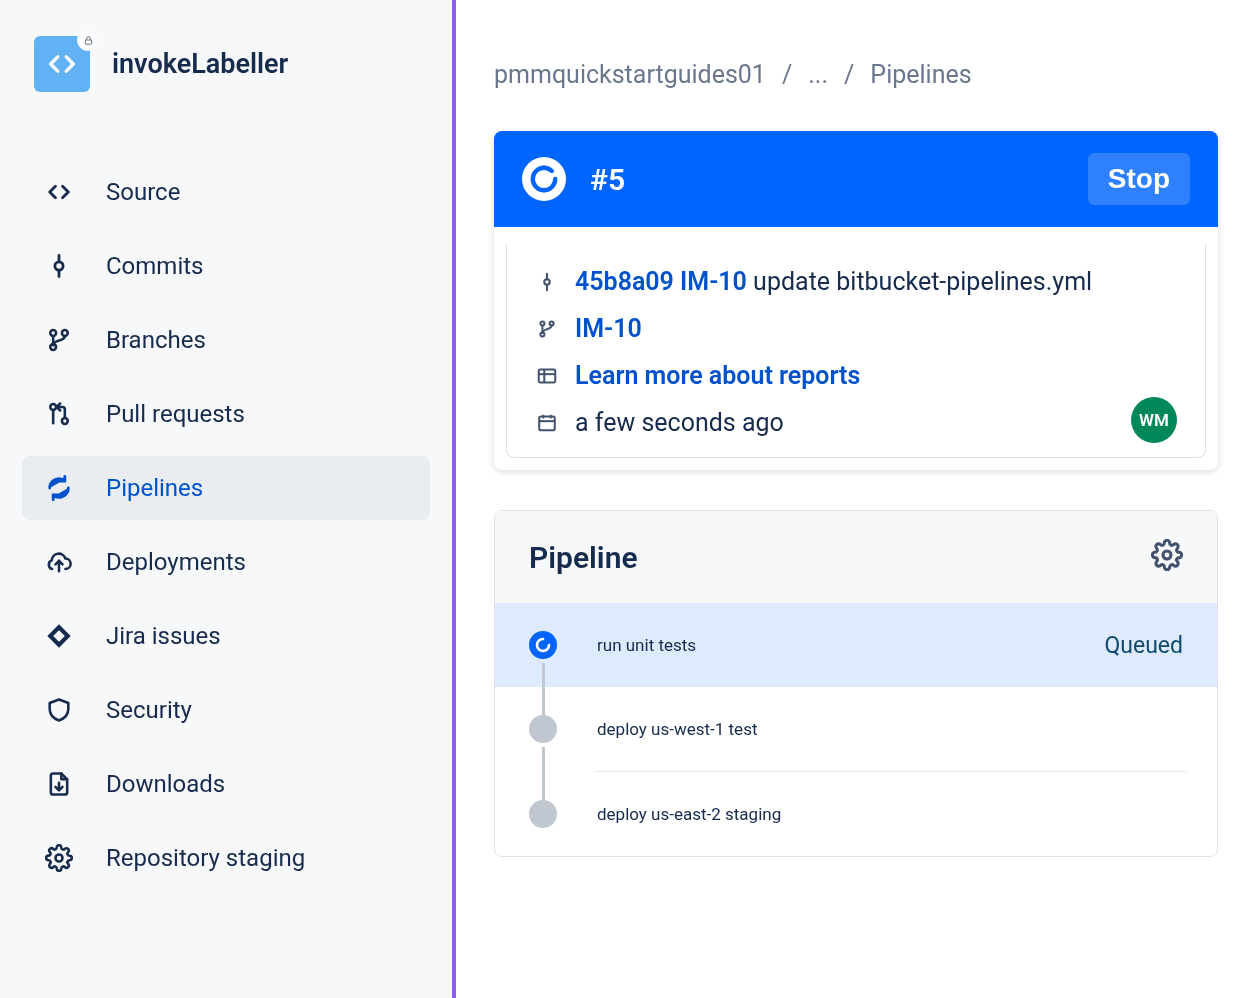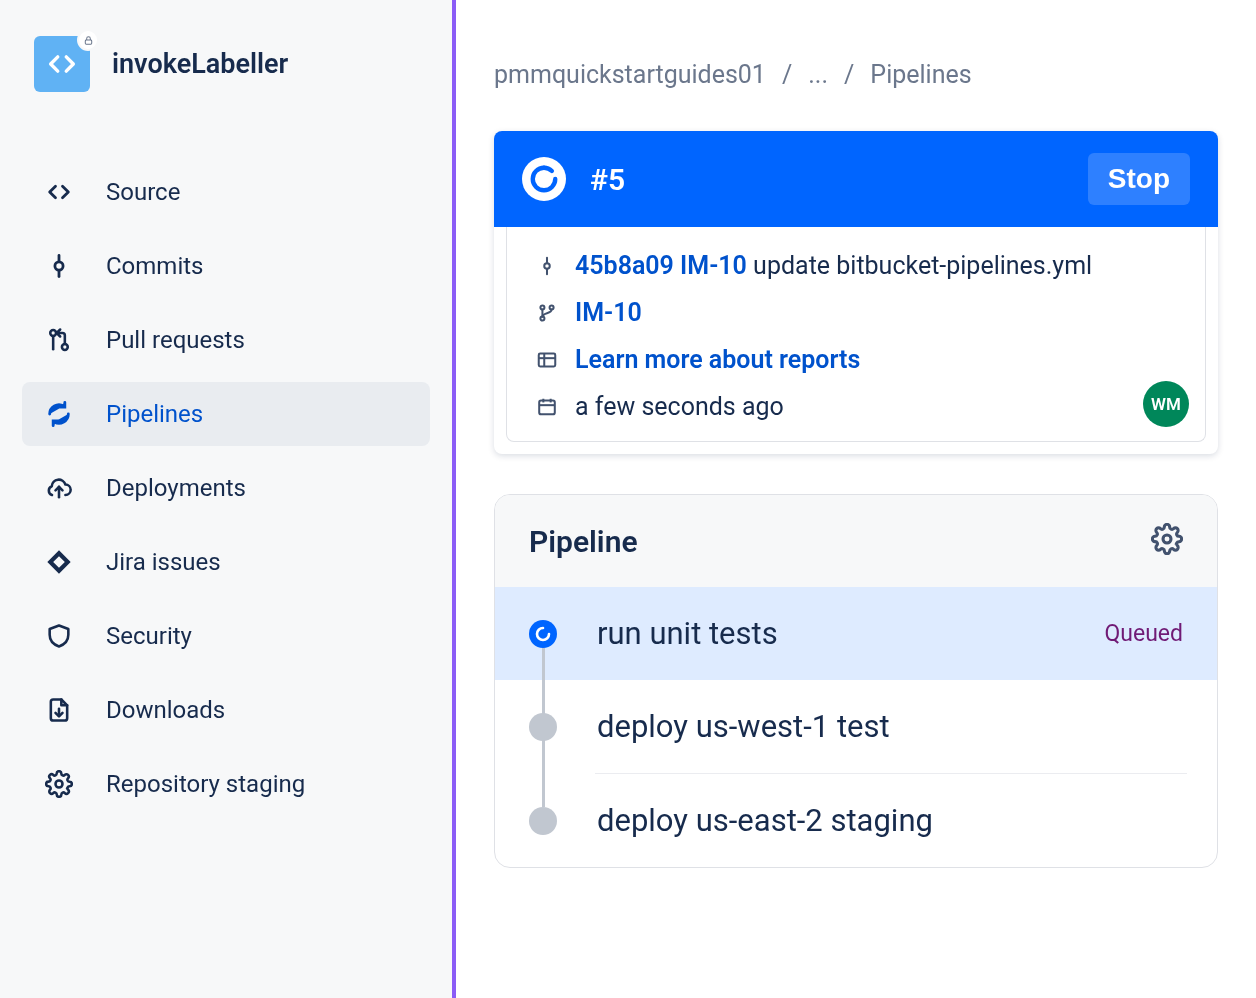--- a/index.html
+++ b/index.html
@@ -151,56 +151,56 @@
   .run-body {
     border: 1px solid #DFE1E6;
     border-top: none;
     border-radius: 0 0 8px 8px;
     padding: 24px 28px 20px 28px;
     display: flex;
     flex-direction: column;
     gap: 18px;
     font-size: 25px;
     position: relative;
-    margin: 0 12px 12px 12px;
+    margin: 16px 12px 12px 12px;
   }
   .info-row {
     display: flex;
     align-items: center;
     gap: 16px;
   }
   .info-icon {
     width: 24px;
     display: flex;
     justify-content: center;
   }
   .info-icon svg { width: 22px; height: 22px; }
   .link { color: #0052CC; font-weight: 600; }
   .plain { color: #172B4D; font-weight: 400; }
   .avatar {
     position: absolute;
-    right: 16px;
+    right: 28px;
     bottom: 14px;
     width: 46px;
     height: 46px;
     border-radius: 50%;
     background: #00875A;
     color: #fff;
     display: flex;
     align-items: center;
     justify-content: center;
     font-size: 17px;
     font-weight: 600;
   }
 
   
   .pipeline-card {
     background: #fff;
     border: 1px solid #DFE1E6;
-    border-radius: 16px;
+    border-radius: 8px;
     overflow: hidden;
   }
   .pipeline-header {
     background: #F7F8F9;
     padding: 28px 34px;
     display: flex;
     align-items: center;
     justify-content: space-between;
   }
   .pipeline-title {
@@ -228,27 +228,27 @@
     align-items: center;
     justify-content: center;
     position: relative;
     z-index: 1;
   }
   .step-indicator.running {
     background: #0065FF;
   }
   .step-indicator.running svg { width: 18px; height: 18px; }
   .step-label {
-    font-size: 31px;
+    font-size: 17px;
     color: #172B4D;
     flex: 1;
   }
   .step-status {
     font-size: 23px;
-    color: #701a75;
+    color: #0c4a6e;
   }
   .step-connector {
     position: absolute;
     left: 47px;
     top: 60px;
     bottom: -34px;
     width: 3px;
     background: #C1C7D0;
     z-index: 0;
   }
@@ -293,20 +293,32 @@
       <span class="nav-icon">
         <svg viewBox="0 0 24 24" fill="none" stroke="#172B4D" stroke-width="2.4" stroke-linecap="round">
             <circle cx="12" cy="12" r="3.5"></circle>
             <line x1="12" y1="3" x2="12" y2="8.2"></line>
             <line x1="12" y1="15.8" x2="12" y2="21"></line>
           </svg>
       </span>
       <span>Commits</span>
     </div>
 
+    <div class="nav-item">
+      <span class="nav-icon">
+        <svg viewBox="0 0 24 24" fill="none" stroke="#172B4D" stroke-width="2.2" stroke-linecap="round">
+            <circle cx="7" cy="6" r="2.5"></circle>
+            <circle cx="17" cy="6" r="2.5"></circle>
+            <circle cx="7" cy="18" r="2.5"></circle>
+            <path d="M7 8.5v7"></path>
+            <path d="M17 8.5c0 5-10 3-10 8"></path>
+          </svg>
+      </span>
+      <span>Branches</span>
+    </div>
 
     <div class="nav-item">
       <span class="nav-icon">
         <svg viewBox="0 0 24 24" fill="none" stroke="#172B4D" stroke-width="2.2" stroke-linecap="round">
             <circle cx="7" cy="6" r="2.5"></circle>
             <circle cx="17" cy="18" r="2.5"></circle>
             <path d="M7 8.5V20"></path>
             <path d="M12 6h3a2 2 0 0 1 2 2v7.5"></path>
             <polyline points="13 3 10 6 13 9"></polyline>
           </svg>

